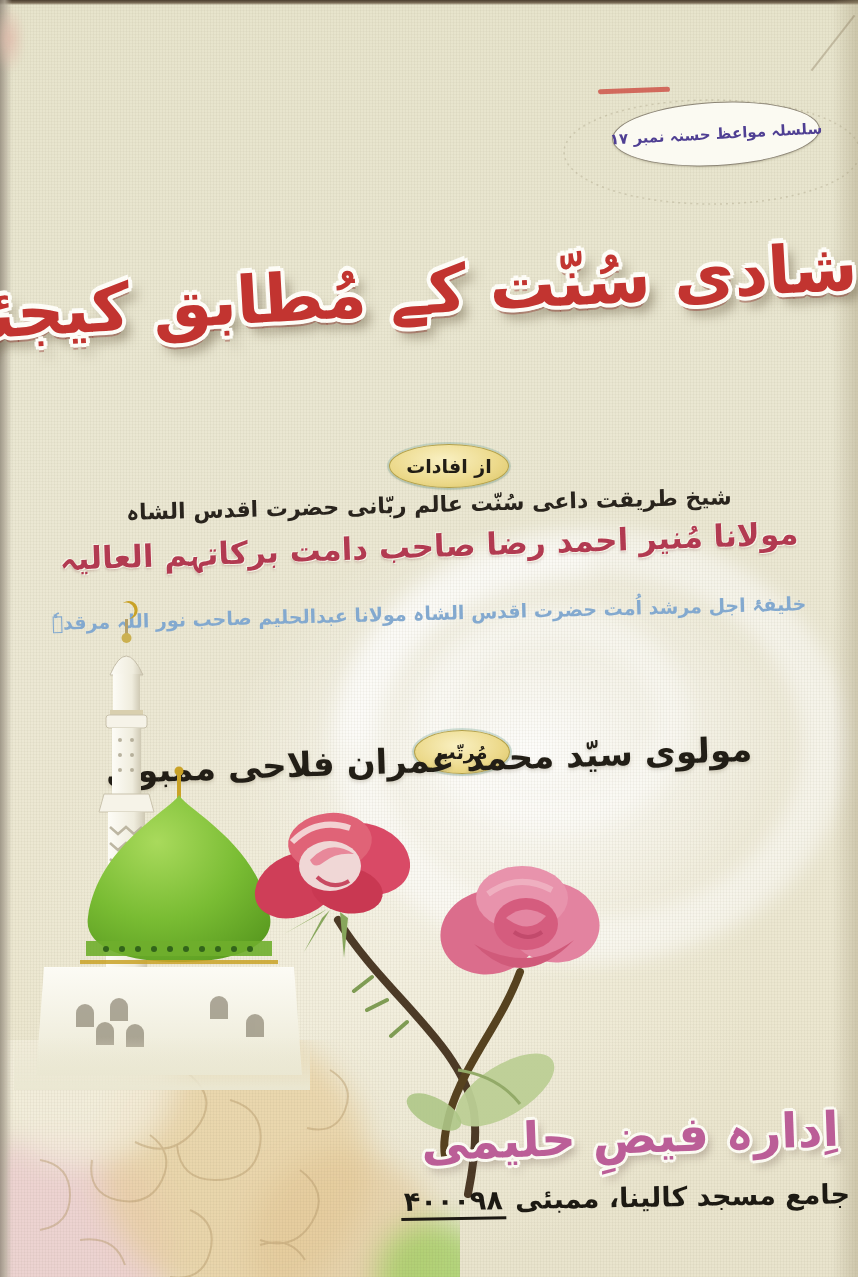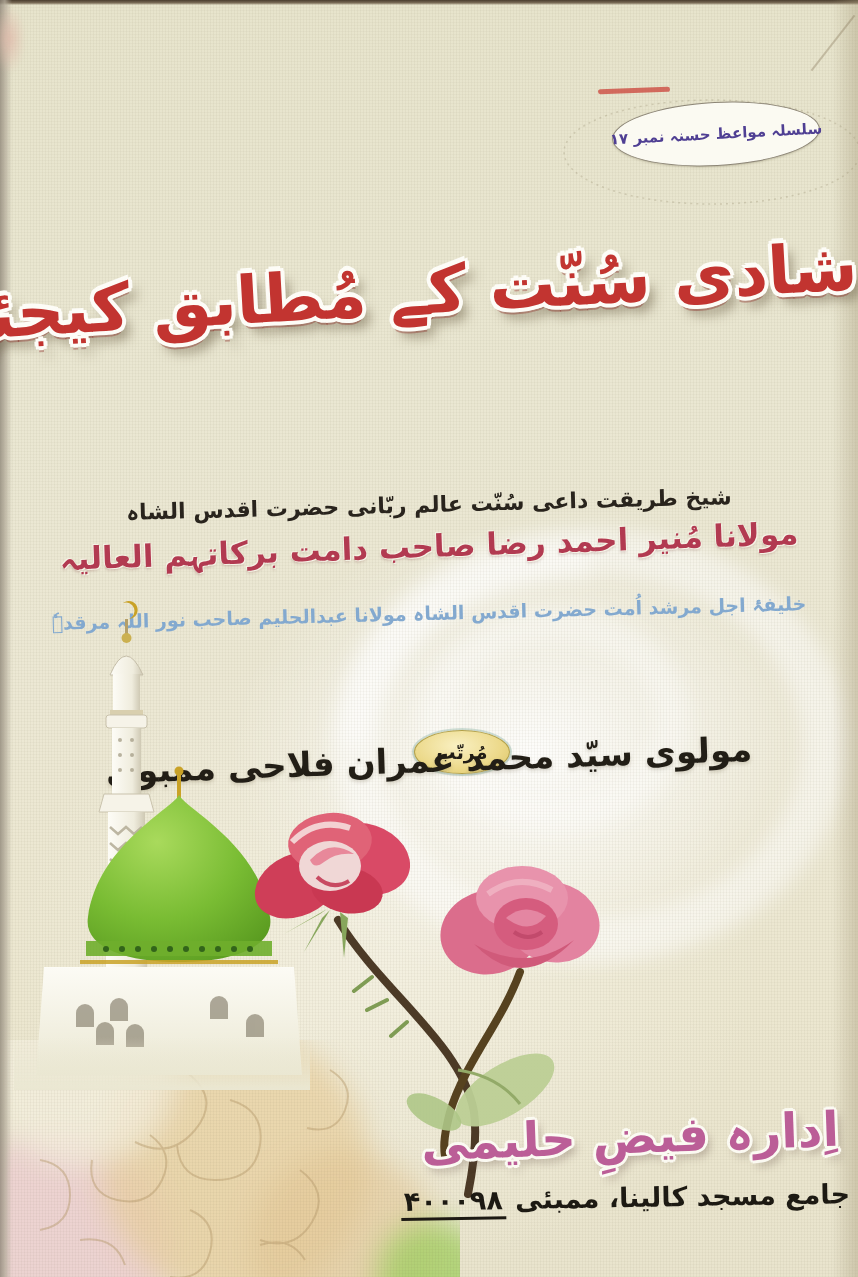--- a/index.html
+++ b/index.html
@@ -155,20 +155,23 @@
   <div class="wear-topleft"></div>
   <div class="red-squiggle"></div>
   <div class="speck" style="left:650px;top:116px;"></div>
 
   <div class="series-oval">
     <span>سلسلہ مواعظ حسنہ نمبر ۱۷</span>
   </div>
 
   <div class="main-title">شادی سُنّت کے مُطابق کیجئے</div>
 
+  <div class="gold-badge badge-azifadat">
+    <span>از افادات</span>
+  </div>
 
   <div class="line-honorifics">شیخ طریقت داعی سُنّت عالم ربّانی حضرت اقدس الشاہ</div>
   <div class="line-author">مولانا مُنیر احمد رضا صاحب دامت برکاتہم العالیہ</div>
   <div class="line-khalifa">خلیفۂ اجل مرشد اُمت حضرت اقدس الشاہ مولانا عبدالحلیم صاحب نور اللہ مرقدہٗ</div>
 
   <div class="gold-badge badge-murattib">
     <span>مُرتّب</span>
   </div>
   <div class="line-compiler">مولوی سیّد محمد عمران فلاحی ممبوی</div>
 

